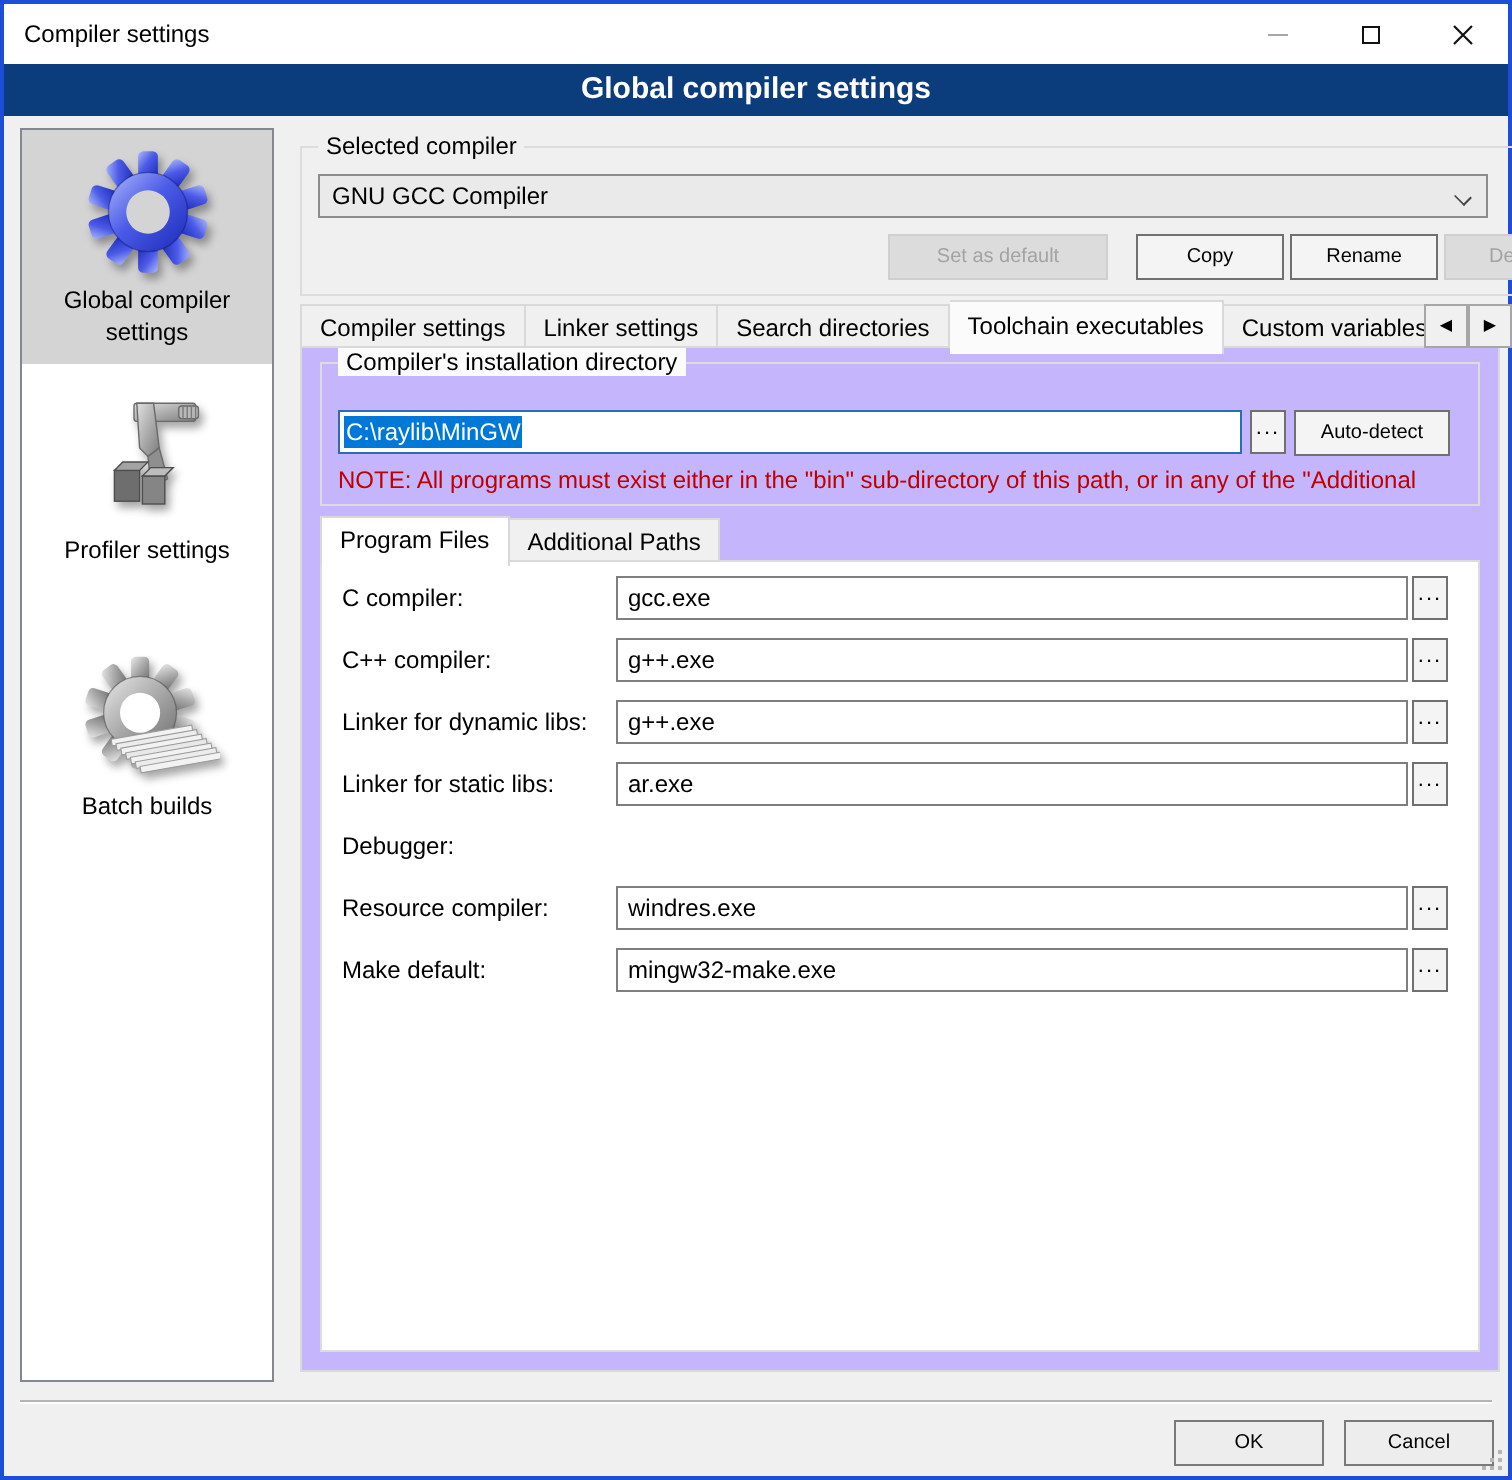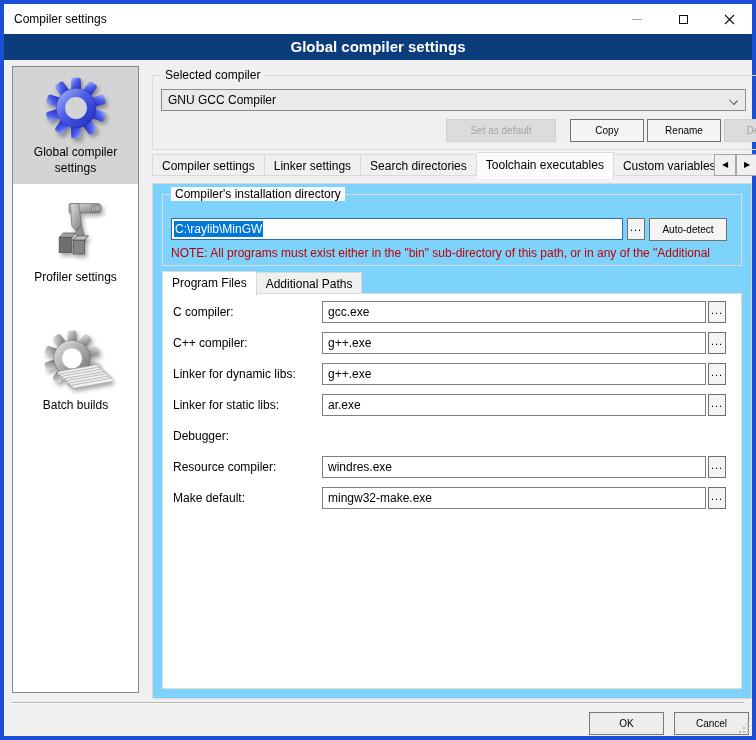--- a/index.html
+++ b/index.html
@@ -1,18 +1,18 @@
 <!DOCTYPE html>
 <html><head>
 <meta charset="utf-8">
 <style>
   * { margin:0; padding:0; box-sizing:border-box; }
   html,body { width:756px; height:740px; }
   body { font-family:"Liberation Sans","DejaVu Sans",sans-serif; font-size:12px; color:#000; background:#f0f0f0; position:relative; overflow:hidden; }
-  .win { position:absolute; inset:0; border:4px solid #1d4ed8; background:#f0f0f0; }
+  .win { position:absolute; inset:0; border:2px solid #1d4ed8; background:#f0f0f0; }
 
   
   .titlebar { position:absolute; left:0; top:0; right:0; height:30px; background:#fff; }
   .win-title { position:absolute; left:10px; top:0; line-height:30px; font-size:12px; }
   .cap-btn { position:absolute; top:0; width:46px; height:30px; display:flex; align-items:center; justify-content:center; }
   .cap-min { right:92px; } .cap-max { right:46px; } .cap-close { right:0; }
   .glyph-min { width:10px; height:0; border-top:1px solid #a6a6a6; }
   .glyph-max { width:9px; height:9px; border:1px solid #111; }
 
   
@@ -25,42 +25,42 @@
   .side-item .icon-wrap { height:70px; display:flex; align-items:center; justify-content:center; }
   .side-label { font-size:12px; line-height:1.3; margin-top:2px; }
   .icon-shadow { filter:drop-shadow(2px 3px 2px rgba(0,0,0,.35)); }
   .side-item + .side-item { margin-top:8px; }
 
   
   .btn { display:inline-block; background:#f4f4f4; border:1px solid #707070; font-size:10px; text-align:center; line-height:21px; height:23px; }
   .btn.disabled { background:#dcdcdc; border-color:#cfcfcf; color:#a3a3a3; }
   .combo { position:relative; background:#eaeaea; border:1px solid #8c8c8c; line-height:20px; padding:0 22px 0 6px; height:22px; white-space:nowrap; overflow:hidden; }
   .chev { position:absolute; right:8px; top:7px; width:7px; height:7px; border-right:1px solid #444; border-bottom:1px solid #444; transform:rotate(45deg) scale(1,.8); transform-origin:center; }
-  .txt { background:#fff; border:1px solid #7f7f7f; height:22px; font:12px "Liberation Sans","DejaVu Sans",sans-serif; padding:0 5px;margin-left:12px; }
+  .txt { background:#fff; border:1px solid #7f7f7f; height:22px; font:12px "Liberation Sans","DejaVu Sans",sans-serif; padding:0 5px; }
   .browse { width:18px; height:22px; line-height:16px; font-size:11px; letter-spacing:1px; }
 
   
   .group { position:absolute; border:1px solid #dcdcdc; }
   .legend { position:absolute; top:-8px; left:8px; background:#f0f0f0; padding:0 4px; font-size:12px; white-space:nowrap; }
   .grp-compiler { left:148px; top:71px; width:672px; height:75px; }
   .compiler-combo { position:absolute; left:8px; top:13px; width:585px; }
   .cmp-btn-row { position:absolute; left:0; right:7px; top:43px; display:flex; justify-content:flex-end; align-items:center; }
   .cmp-btn-row .btn { }
 
   
   .tabs { position:absolute; left:148px; top:148px; height:24px; display:flex; align-items:flex-end; z-index:3; }
   .tab { height:22px; line-height:22px; padding:0 9px; background:#f0f0f0; border:1px solid #d9d9d9; border-left:none; white-space:nowrap; }
   .tab:first-child { border-left:1px solid #d9d9d9; }
   .tab.active { background:#fbfbfb; height:27px; line-height:24px; margin-bottom:-3px; border-bottom:none; position:relative; z-index:4; }
   .tab.overflow { width:40px; overflow:hidden; border-right:none; }
   .tab-arrow { position:absolute; top:150px; width:22px; height:22px; background:#f0f0f0; border:1px solid #a6a6a6; font-size:8px; line-height:20px; text-align:center; z-index:5; }
   .arr-l { left:710px; } .arr-r { left:732px; }
 
   
-  .pane { position:absolute; left:148px; top:179px; width:600px; height:516px; background:#7dd3fc; border:1px solid #d9d9d9; z-index:2; }
+  .pane { position:absolute; left:148px; top:168px; width:600px; height:516px; background:#c4b5fd; border:1px solid #d9d9d9; z-index:2; }
 
   
   .grp-install { left:9px; top:10px; width:580px; height:72px; border-color:#dcdcdc; }
   .grp-install .legend { background:#fbfbfb; }
   .dir-input { position:absolute; left:8px; top:23px; width:452px; height:22px; background:#fff; border:1px solid #2a6db6; line-height:20px; padding:0 2px; white-space:nowrap; overflow:hidden; }
   .sel-text { background:#0078d7; color:#fff; padding:1px 1px; }
   .dir-browse { position:absolute; left:464px; top:23px; }
   .autodetect { position:absolute; left:486px; top:23px; width:78px; }
   .note { position:absolute; left:8px; top:51px; width:566px; color:#c00000; white-space:nowrap; overflow:hidden; font-size:12px; }
 

